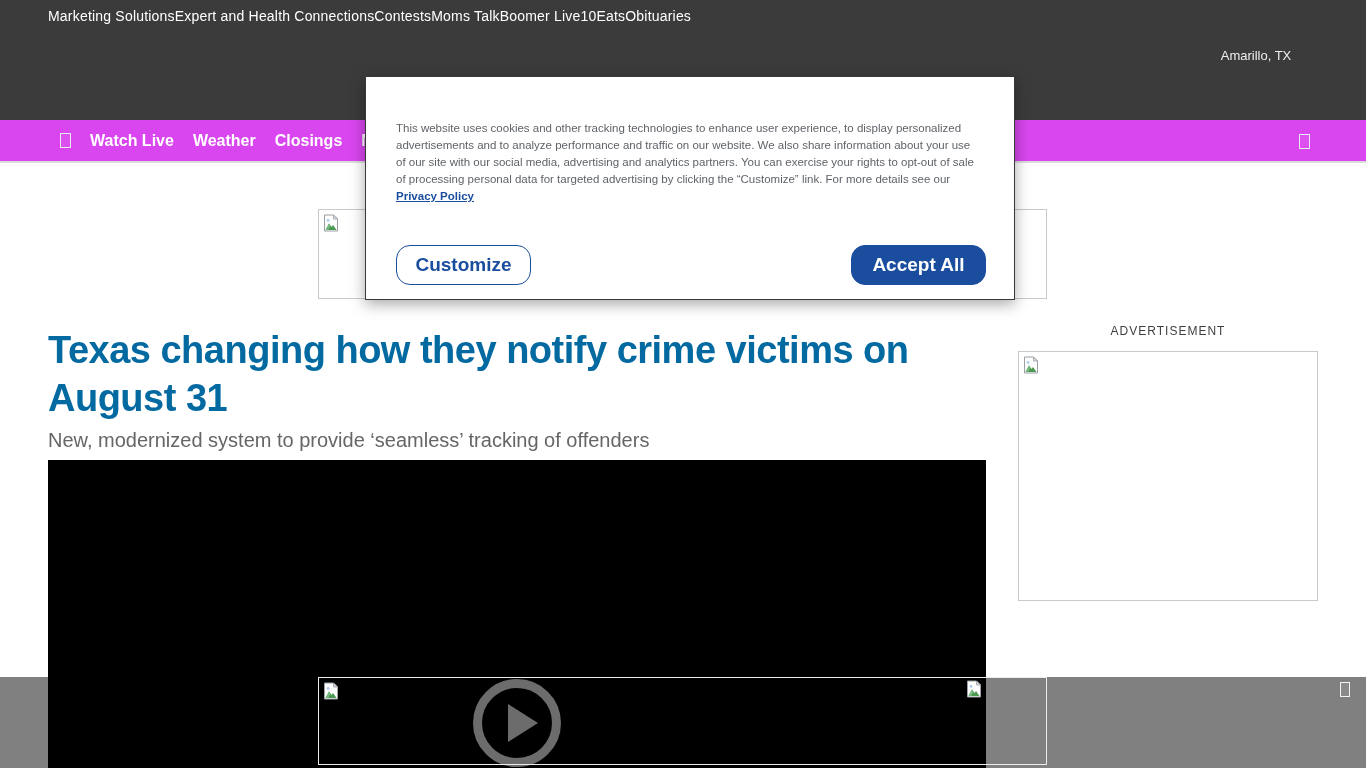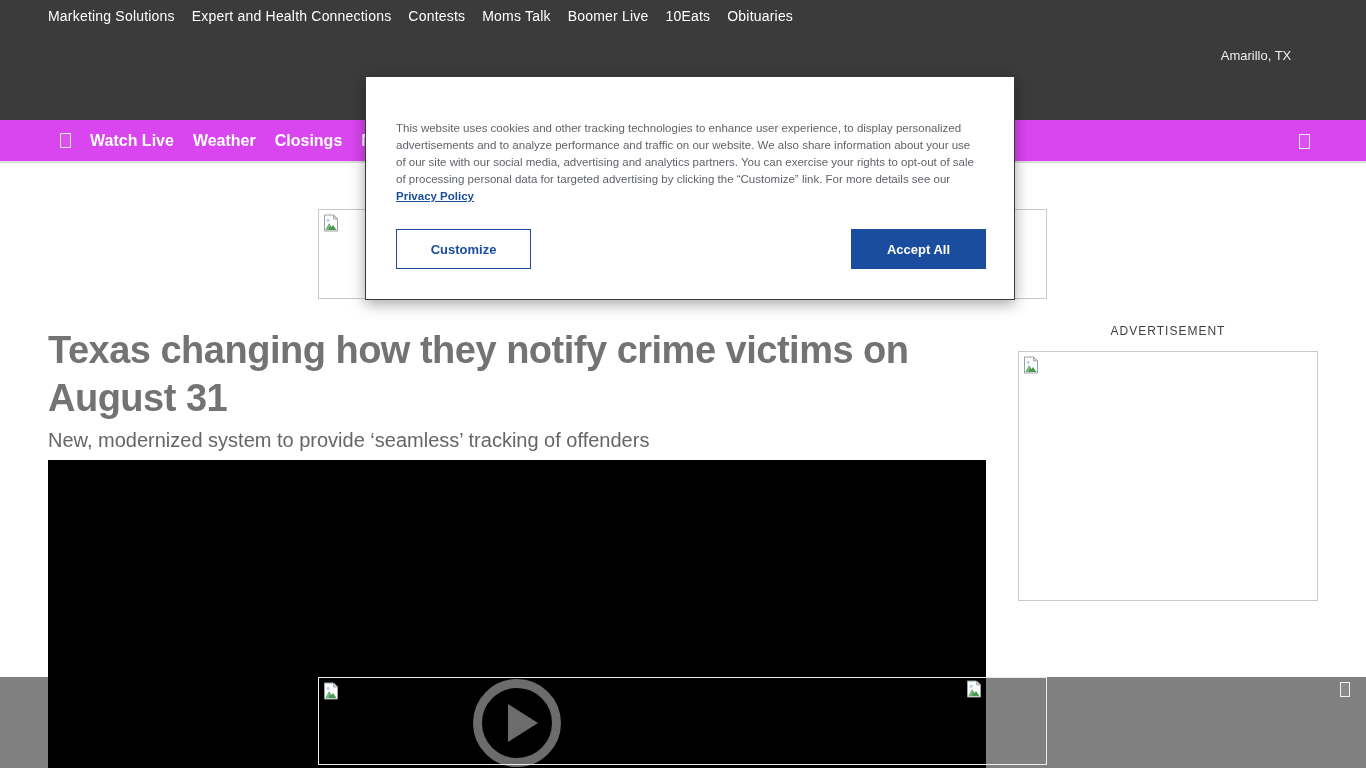--- a/index.html
+++ b/index.html
@@ -2,36 +2,36 @@
 <html><head>
 <meta charset="utf-8">
 <style>
   * { margin:0; padding:0; box-sizing:border-box; }
   html,body { width:1366px; height:768px; overflow:hidden; background:#fff;
     font-family:"Liberation Sans","DejaVu Sans",sans-serif; }
   .canvas { position:relative; width:1366px; height:768px; background:#fff; overflow:hidden; }
 
   
   .masthead { position:absolute; left:0; top:0; width:1366px; height:120px; background:#3b3b3b; z-index:1; }
-  .topmenu { position:absolute; left:48px; top:0; height:32px; display:flex; align-items:center; gap:17px; }
+  .topmenu { position:absolute; left:48px; top:0; height:32px; display:flex; align-items:center; }
   .topmenu .item { color:#fff; font-size:14px; letter-spacing:.2px; white-space:nowrap; cursor:pointer; }
   .weather { position:absolute; right:40px; top:48px; width:140px; text-align:center; color:#fff; cursor:pointer; }
   .weather .temp { display:block; font-size:29px; font-weight:700; line-height:32px; padding-left:36px; }
   .weather .loc  { display:block; font-size:13px; color:#eee; }
 
   
   .navbar { position:absolute; left:0; top:120px; width:1366px; height:43px; background:#d946ef;
     border-bottom:2px solid #dcdcdc; display:flex; align-items:center; z-index:1; }
   .navbar .nav-items { display:flex; align-items:center; gap:19px; padding-left:60px; }
   .navbar .nav-link { color:#fff; font-size:16px; font-weight:700; white-space:nowrap; cursor:pointer; }
   .tofu { display:inline-block; width:11px; height:15px; border:1px solid #e9e9f2; background:rgba(255,255,255,.06); }
   .nav-tofu-right { position:absolute; right:56px; top:14px; cursor:pointer; }
 
   
-  .headline { position:absolute; left:48px; top:326px; width:940px; color:#737373;
+  .headline { position:absolute; left:48px; top:326px; width:940px; color:#0369a1;
     font-size:38px; line-height:48px; font-weight:700; letter-spacing:-.5px; }
   .subheadline { position:absolute; left:48px; top:429px; width:940px; color:#666;
     font-size:20px; font-weight:400; }
 
   
   .video { position:absolute; left:48px; top:460px; width:938px; height:308px; background:#000; z-index:3; cursor:pointer; }
   .playbtn { position:absolute; left:425px; top:219px; width:88px; height:88px; border:9px solid #6c6c6c;
     border-radius:50%; }
   .playbtn .tri { position:absolute; left:26px; top:16px; width:0; height:0;
     border-top:19px solid transparent; border-bottom:19px solid transparent; border-left:30px solid #6c6c6c; }
@@ -51,21 +51,21 @@
   .broken-img-2 { position:absolute; left:647px; top:2px; width:17px; height:18px; }
   .bar-close { position:absolute; right:16px; top:682px; width:10px; height:15px;
     border:1px solid #f2f2f2; background:rgba(255,255,255,.08); z-index:5; cursor:pointer; }
 
   
   .dialog { position:absolute; left:365px; top:76px; width:650px; height:224px; background:#fff;
     border:1px solid #383838; box-shadow:0 4px 14px rgba(0,0,0,.35); z-index:10; }
   .dialog .msg { position:absolute; left:30px; top:43px; width:586px; color:#5f6368;
     font-size:11.5px; line-height:17px; }
   .dialog .msg a { color:#1a4d9e; font-weight:700; text-decoration:underline; cursor:pointer; }
-  .btn { position:absolute; top:152px; height:40px; border-radius:0; font-size:13px; font-weight:700;
+  .btn { position:absolute; top:168px; height:40px; border-radius:14px; font-size:19px; font-weight:700;
     display:flex; align-items:center; justify-content:center; cursor:pointer;
     font-family:"Liberation Sans","DejaVu Sans",sans-serif; }
   .btn-outline { left:30px; width:135px; background:#fff; border:1px solid #1a4d9e; color:#1a4d9e; }
   .btn-fill { background:#1a4d9e; border:1px solid #1a4d9e; color:#fff; }
   .btn-reject { left:335px; width:134px; }
   .btn-accept { left:485px; width:135px; }
 </style>
 </head>
 <body>
 

